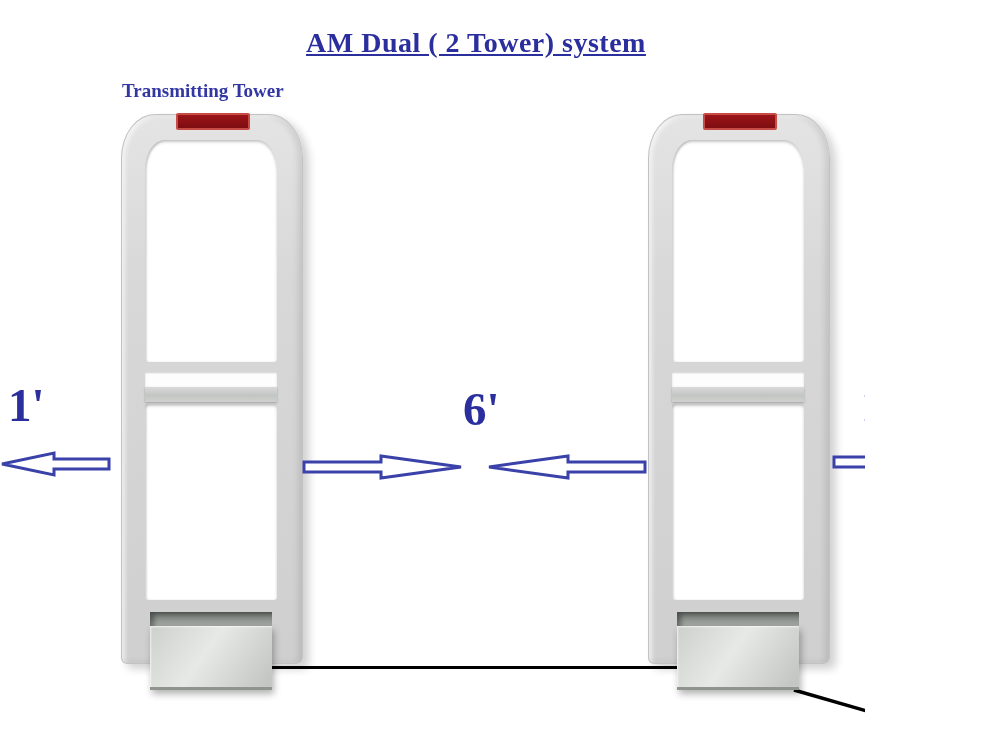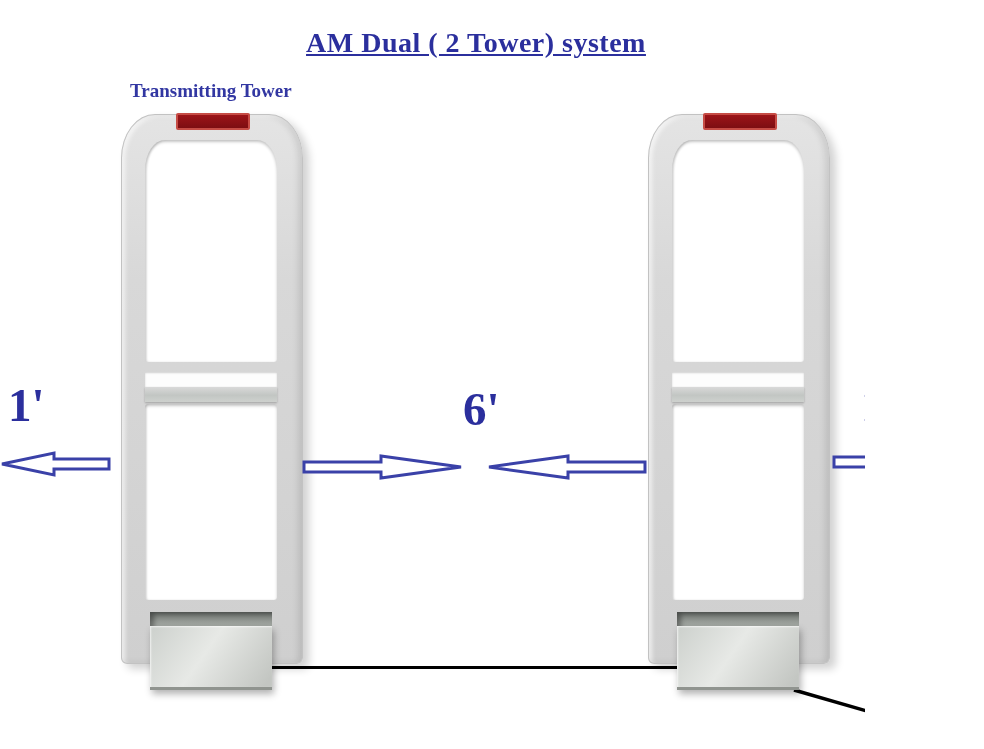--- a/index.html
+++ b/index.html
@@ -9,21 +9,21 @@
   }
   
   .title{
     position:absolute;left:0;top:27px;width:952px;text-align:center;
     font-size:28px;font-weight:bold;color:#2b2f9d;
     text-decoration:underline;letter-spacing:.5px;
   }
   .tower-label{
     position:absolute;top:80px;font-size:19px;font-weight:bold;color:#3237a2;
   }
-  .tower-label.tx{left:130px;}
+  .tower-label.tx{left:122px;}
   .tower-label.rx{left:658px;}
   
   .tower{position:absolute;top:114px;width:180px;height:548px;z-index:2;}
   .tower.tx{left:121px;}
   .tower.rx{left:648px;}
   .frame{
     position:absolute;left:0;top:0;width:180px;height:548px;
     background:linear-gradient(180deg,#e4e4e4 0%,#d8d8d8 30%,#d3d3d3 70%,#cfcfcf 100%);
     border:1px solid #c2c2c2;
     border-radius:34px 34px 6px 6px / 44px 44px 6px 6px;

